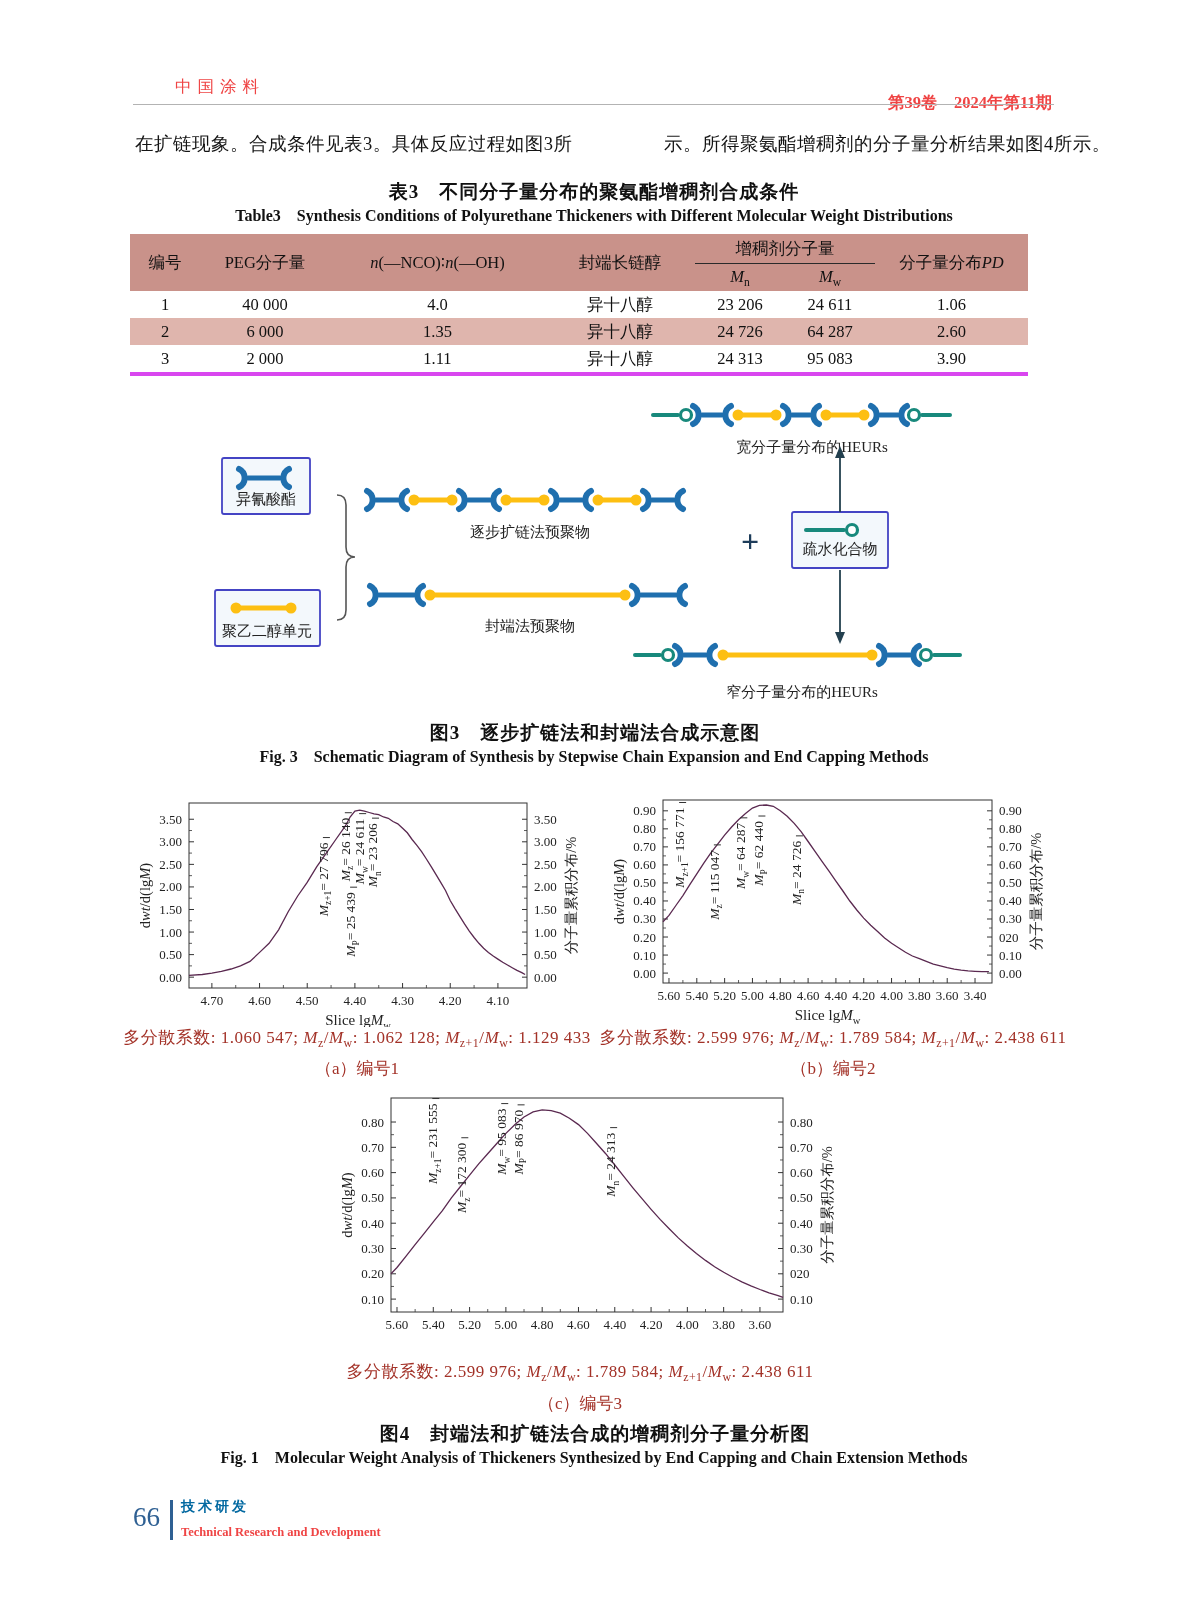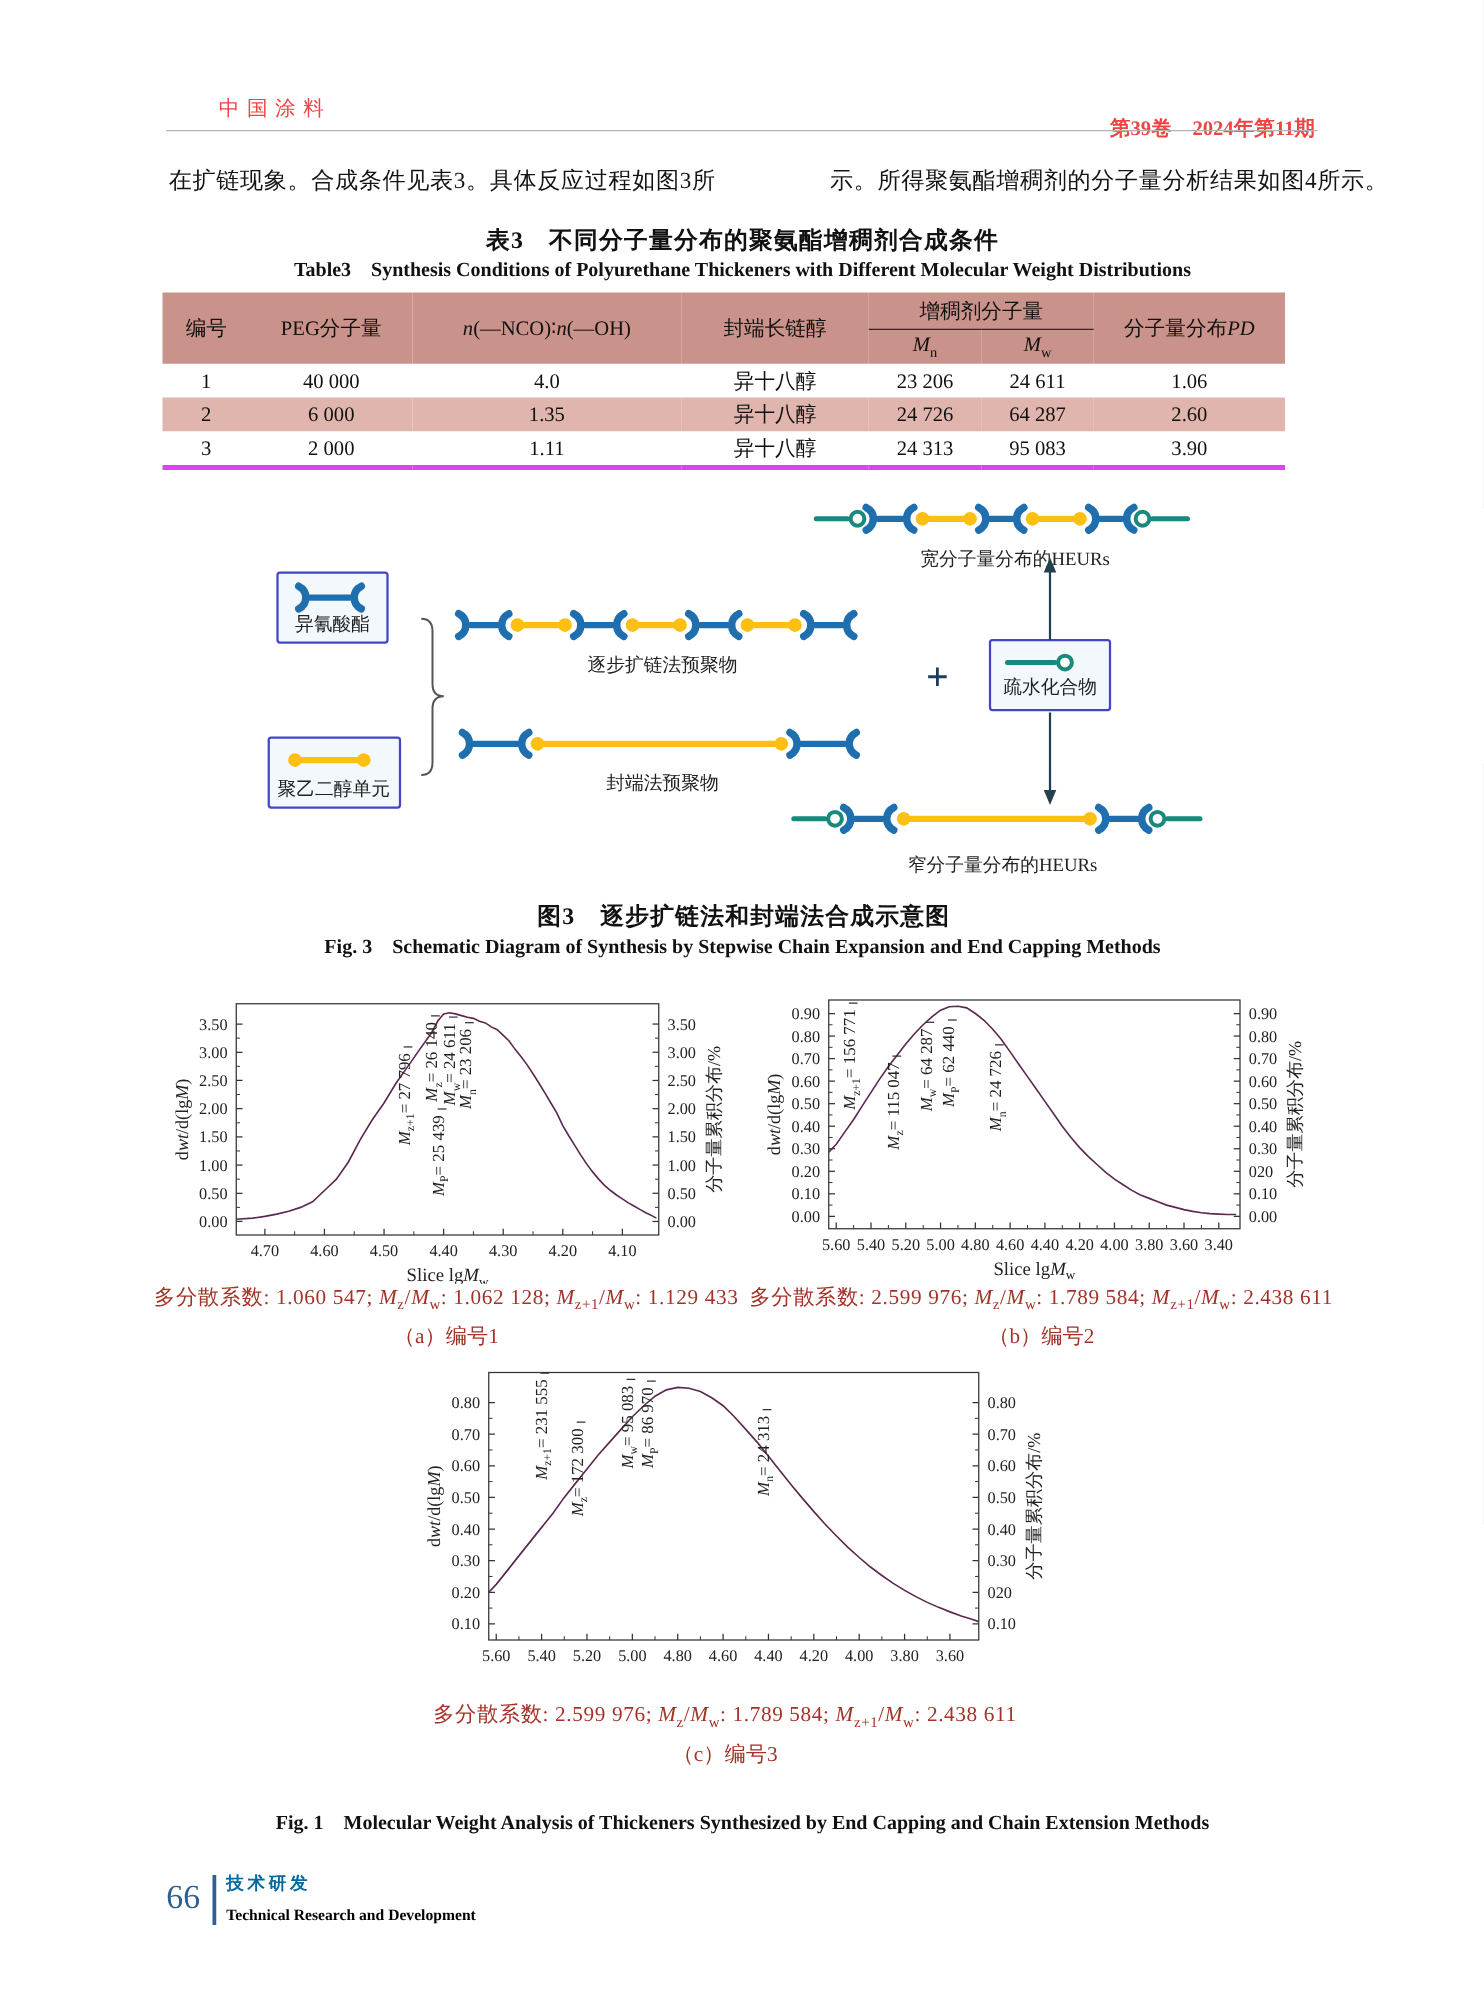--- a/index.html
+++ b/index.html
@@ -18,21 +18,21 @@
   table.tbl thead tr:first-child th{height:29px;}
   table.tbl thead th.group{border-bottom:1.5px solid #2a2a2a;}
   table.tbl{border-bottom:4px solid #d946ef;}
   table.tbl tbody tr.alt td{background:#dfb5ad;}
   .red{color:#a33228;}
   .chart-cap{font-size:17px;text-align:center;letter-spacing:0.5px;}
   .chart-sub{font-size:17px;text-align:center;}
   .footer-num{font-size:27px;color:#2f6093;}
   .footer-bar{width:3px;background:#2f6093;}
   .footer-cn{font-size:14px;font-weight:bold;color:#0369a1;letter-spacing:3px;font-family:"Liberation Sans",sans-serif;}
-  .footer-en{font-size:12.5px;font-weight:bold;color:#000000;}
+  .footer-en{font-size:12.5px;font-weight:bold;color:#ef4444;}
   svg text{font-family:"Liberation Serif","DejaVu Serif",serif;}
   sub{font-size:70%;}
 </style>
 </head>
 <body>
 
 <div class="page">
 
   <div class="abs hdr hdr-left" style="left:135px;top:76px;">中国涂料</div>
   <div class="abs hdr" style="right:135px;top:92px;font-weight:bold;">第39卷　2024年第11期</div>
@@ -484,20 +484,21 @@
 
   <div class="abs chart-cap red" style="left:118px;top:1026px;width:478px;"><span>多分散系数: 1.060 547; </span><span style="font-style: italic;">M</span><sub>z</sub><span>/</span><span style="font-style: italic;">M</span><sub>w</sub><span>: 1.062 128; </span><span style="font-style: italic;">M</span><sub>z+1</sub><span>/</span><span style="font-style: italic;">M</span><sub>w</sub><span>: 1.129 433</span></div>
   <div class="abs chart-sub red" style="left:118px;top:1057px;width:478px;">（a）编号1</div>
 
   <div class="abs chart-cap red" style="left:592px;top:1026px;width:482px;"><span>多分散系数: 2.599 976; </span><span style="font-style: italic;">M</span><sub>z</sub><span>/</span><span style="font-style: italic;">M</span><sub>w</sub><span>: 1.789 584; </span><span style="font-style: italic;">M</span><sub>z+1</sub><span>/</span><span style="font-style: italic;">M</span><sub>w</sub><span>: 2.438 611</span></div>
   <div class="abs chart-sub red" style="left:592px;top:1057px;width:482px;">（b）编号2</div>
 
   <div class="abs chart-cap red" style="left:318px;top:1360px;width:524px;"><span>多分散系数: 2.599 976; </span><span style="font-style: italic;">M</span><sub>z</sub><span>/</span><span style="font-style: italic;">M</span><sub>w</sub><span>: 1.789 584; </span><span style="font-style: italic;">M</span><sub>z+1</sub><span>/</span><span style="font-style: italic;">M</span><sub>w</sub><span>: 2.438 611</span></div>
   <div class="abs chart-sub red" style="left:318px;top:1392px;width:524px;">（c）编号3</div>
 
+  <div class="abs ttl-cn" style="left:130px;top:1421px;width:930px;">图4　封端法和扩链法合成的增稠剂分子量分析图</div>
   <div class="abs ttl-en" style="left:100px;top:1448px;width:988px;">Fig. 1　Molecular Weight Analysis of Thickeners Synthesized by End Capping and Chain Extension Methods</div>
 
   <div class="abs footer-num" style="left:133px;top:1502px;">66</div>
   <div class="abs footer-bar" style="left:170px;top:1500px;height:40px;"></div>
   <div class="abs footer-cn" style="left:181px;top:1498px;">技术研发</div>
   <div class="abs footer-en" style="left:181px;top:1525px;">Technical Research and Development</div>
 
 </div>
 
 </body></html>

